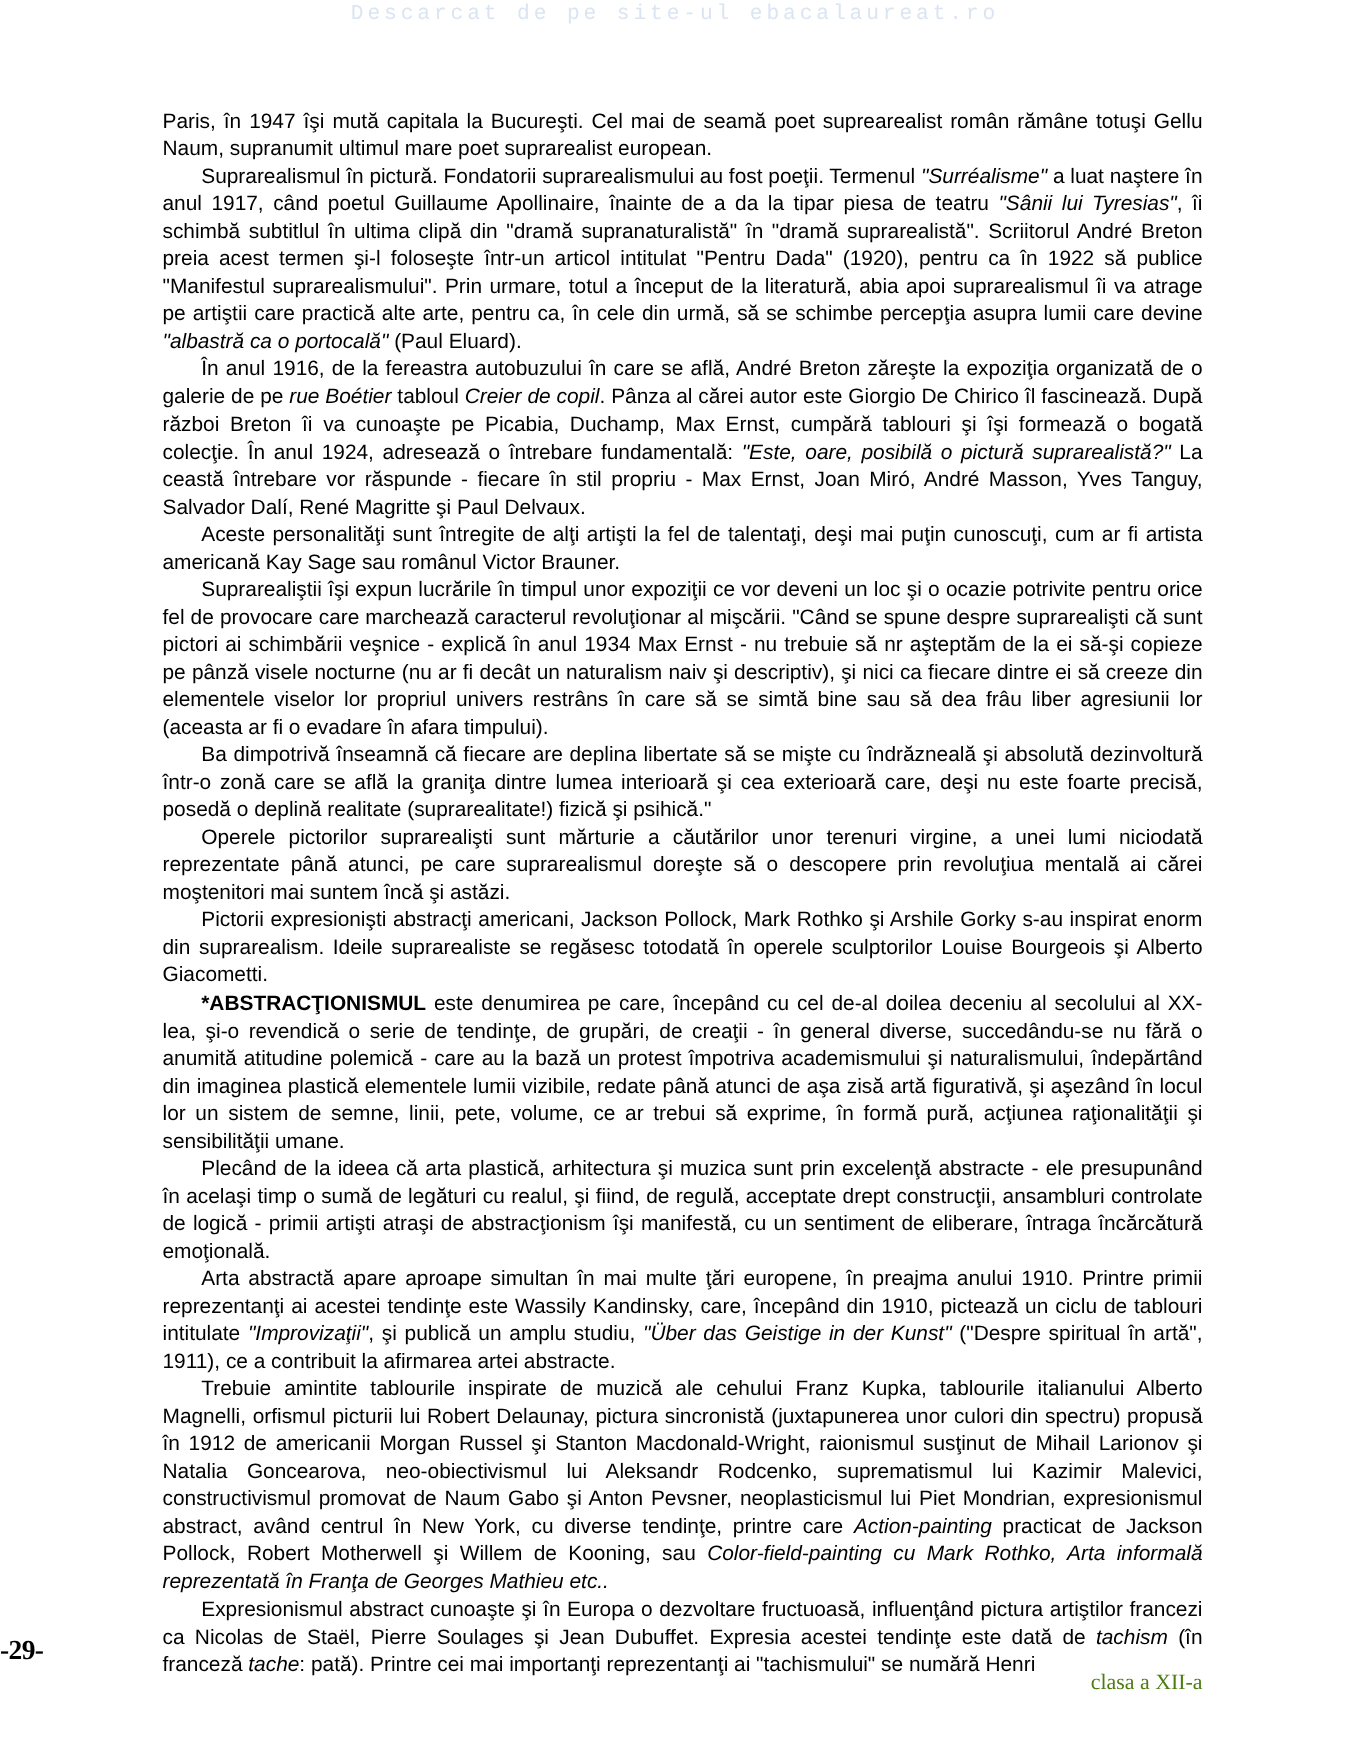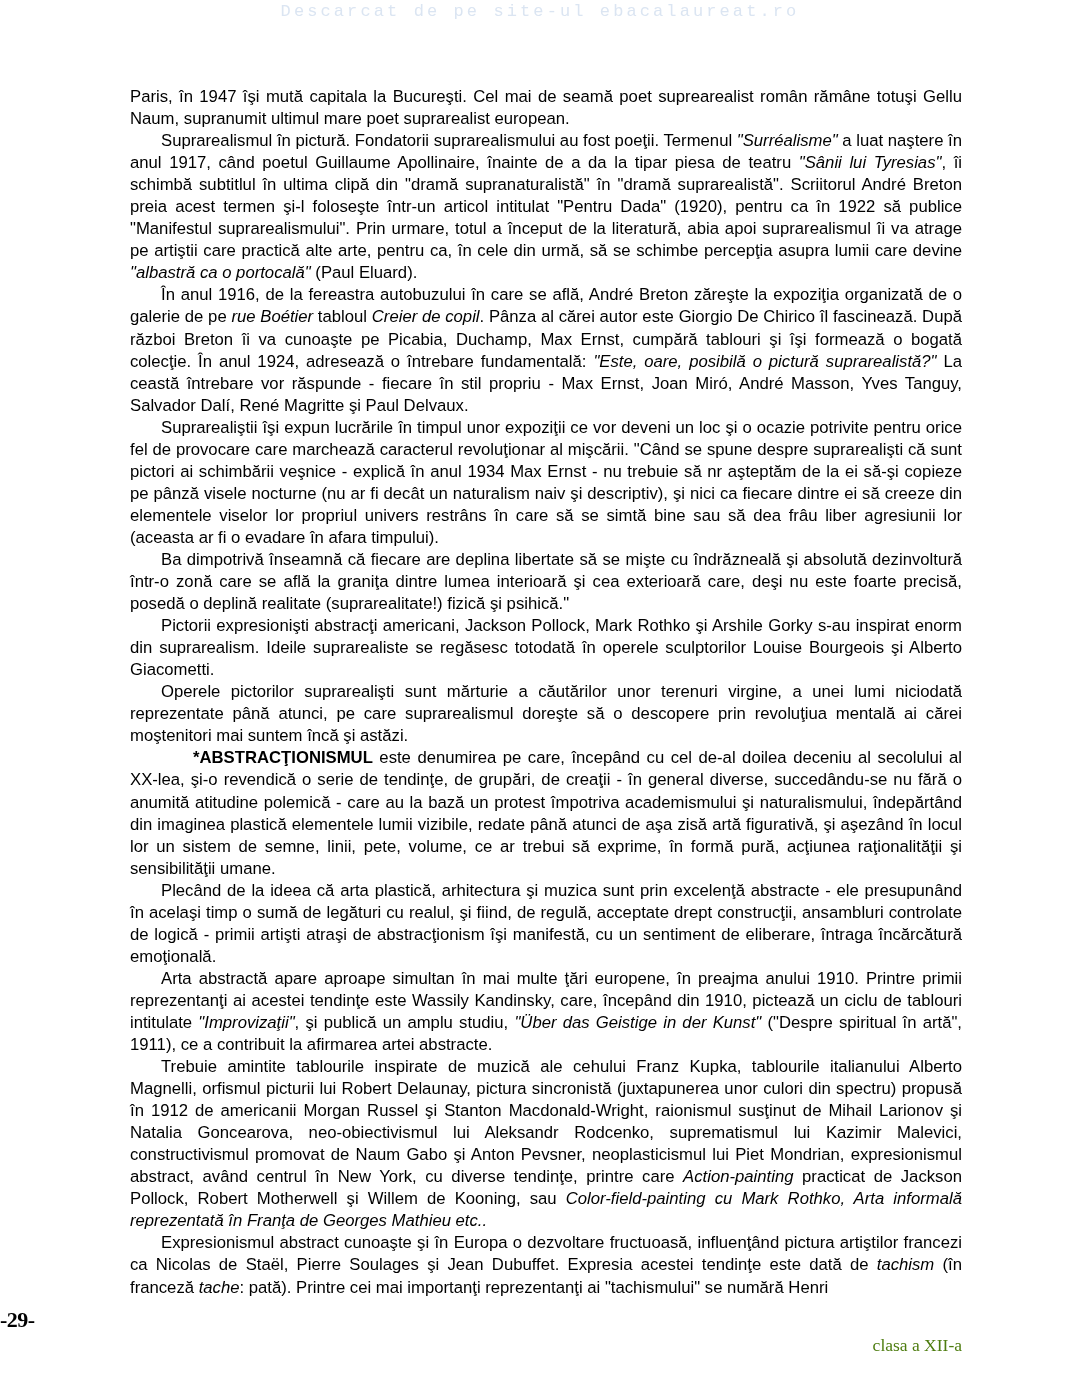--- a/index.html
+++ b/index.html
@@ -44,21 +44,21 @@
     text-align: justify;
     text-justify: inter-word;
     text-indent: 31px;
     hyphens: none;
     word-spacing: 0px;
   }
   p.para.noindent {
     text-indent: 0;
   }
   .i { font-style: italic; }
-  .b { font-weight: bold; margin-left: 32px; }
+  .b { font-weight: bold; }
 
   .footer {
     position: absolute;
     left: 0;
     top: 1307px;
     width: 1080px;
     height: 70px;
   }
   .page-number {
     position: absolute;
@@ -85,24 +85,25 @@
 <body>
 
 <div class="page">
 
   <div class="watermark">Descarcat de pe site-ul ebacalaureat.ro</div>
 
   <div class="body-col">
       <p class="para noindent"><span>Paris, în 1947 îşi mută capitala la Bucureşti. Cel mai de seamă poet suprearealist român rămâne totuşi Gellu Naum, supranumit ultimul mare poet suprarealist european.</span></p>
       <p class="para"><span>Suprarealismul în pictură. Fondatorii suprarealismului au fost poeţii. Termenul </span><span class="i">"Surréalisme"</span><span> a luat naştere în anul 1917, când poetul Guillaume Apollinaire, înainte de a da la tipar piesa de teatru </span><span class="i">"Sânii lui Tyresias"</span><span>, îi schimbă subtitlul în ultima clipă din "dramă supranaturalistă" în "dramă suprarealistă". Scriitorul André Breton preia acest termen şi-l foloseşte într-un articol intitulat "Pentru Dada" (1920), pentru ca în 1922 să publice "Manifestul suprarealismului". Prin urmare, totul a început de la literatură, abia apoi suprarealismul îi va atrage pe artiştii care practică alte arte, pentru ca, în cele din urmă, să se schimbe percepţia asupra lumii care devine </span><span class="i">"albastră ca o portocală"</span><span> (Paul Eluard).</span></p>
       <p class="para"><span>În anul 1916, de la fereastra autobuzului în care se află, André Breton zăreşte la expoziţia organizată de o galerie de pe </span><span class="i">rue Boétier</span><span> tabloul </span><span class="i">Creier de copil</span><span>. Pânza al cărei autor este Giorgio De Chirico îl fascinează. După război Breton îi va cunoaşte pe Picabia, Duchamp, Max Ernst, cumpără tablouri şi îşi formează o bogată colecţie. În anul 1924, adresează o întrebare fundamentală: </span><span class="i">"Este, oare, posibilă o pictură suprarealistă?"</span><span> La ceastă întrebare vor răspunde - fiecare în stil propriu - Max Ernst, Joan Miró, André Masson, Yves Tanguy, Salvador Dalí, René Magritte şi Paul Delvaux.</span></p>
+      <p class="para"><span>Aceste personalităţi sunt întregite de alţi artişti la fel de talentaţi, deşi mai puţin cunoscuţi, cum ar fi artista americană Kay Sage sau românul Victor Brauner.</span></p>
       <p class="para"><span>Suprarealiştii îşi expun lucrările în timpul unor expoziţii ce vor deveni un loc şi o ocazie potrivite pentru orice fel de provocare care marchează caracterul revoluţionar al mişcării. "Când se spune despre suprarealişti că sunt pictori ai schimbării veşnice - explică în anul 1934 Max Ernst - nu trebuie să nr aşteptăm de la ei să-şi copieze pe pânză visele nocturne (nu ar fi decât un naturalism naiv şi descriptiv), şi nici ca fiecare dintre ei să creeze din elementele viselor lor propriul univers restrâns în care să se simtă bine sau să dea frâu liber agresiunii lor (aceasta ar fi o evadare în afara timpului).</span></p>
       <p class="para"><span>Ba dimpotrivă înseamnă că fiecare are deplina libertate să se mişte cu îndrăzneală şi absolută dezinvoltură într-o zonă care se află la graniţa dintre lumea interioară şi cea exterioară care, deşi nu este foarte precisă, posedă o deplină realitate (suprarealitate!) fizică şi psihică."</span></p>
+      <p class="para"><span>Operele pictorilor suprarealişti sunt mărturie a căutărilor unor terenuri virgine, a unei lumi niciodată reprezentate până atunci, pe care suprarealismul doreşte să o descopere prin revoluţiua mentală ai cărei moştenitori mai suntem încă şi astăzi.</span></p>
       <p class="para"><span>Pictorii expresionişti abstracţi americani, Jackson Pollock, Mark Rothko şi Arshile Gorky s-au inspirat enorm din suprarealism. Ideile suprarealiste se regăsesc totodată în operele sculptorilor Louise Bourgeois şi Alberto Giacometti.</span></p>
-      <p class="para"><span>Operele pictorilor suprarealişti sunt mărturie a căutărilor unor terenuri virgine, a unei lumi niciodată reprezentate până atunci, pe care suprarealismul doreşte să o descopere prin revoluţiua mentală ai cărei moştenitori mai suntem încă şi astăzi.</span></p>
       <p class="para"><span class="b">*ABSTRACŢIONISMUL</span><span> este denumirea pe care, începând cu cel de-al doilea deceniu al secolului al XX-lea, şi-o revendică o serie de tendinţe, de grupări, de creaţii - în general diverse, succedându-se nu fără o anumită atitudine polemică - care au la bază un protest împotriva academismului şi naturalismului, îndepărtând din imaginea plastică elementele lumii vizibile, redate până atunci de aşa zisă artă figurativă, şi aşezând în locul lor un sistem de semne, linii, pete, volume, ce ar trebui să exprime, în formă pură, acţiunea raţionalităţii şi sensibilităţii umane.</span></p>
       <p class="para"><span>Plecând de la ideea că arta plastică, arhitectura şi muzica sunt prin excelenţă abstracte - ele presupunând în acelaşi timp o sumă de legături cu realul, şi fiind, de regulă, acceptate drept construcţii, ansambluri controlate de logică - primii artişti atraşi de abstracţionism îşi manifestă, cu un sentiment de eliberare, întraga încărcătură emoţională.</span></p>
       <p class="para"><span>Arta abstractă apare aproape simultan în mai multe ţări europene, în preajma anului 1910. Printre primii reprezentanţi ai acestei tendinţe este Wassily Kandinsky, care, începând din 1910, pictează un ciclu de tablouri intitulate </span><span class="i">"Improvizaţii"</span><span>, şi publică un amplu studiu, </span><span class="i">"Über das Geistige in der Kunst"</span><span> ("Despre spiritual în artă", 1911), ce a contribuit la afirmarea artei abstracte.</span></p>
       <p class="para"><span>Trebuie amintite tablourile inspirate de muzică ale cehului Franz Kupka, tablourile italianului Alberto Magnelli, orfismul picturii lui Robert Delaunay, pictura sincronistă (juxtapunerea unor culori din spectru) propusă în 1912 de americanii Morgan Russel şi Stanton Macdonald-Wright, raionismul susţinut de Mihail Larionov şi Natalia Goncearova, neo-obiectivismul lui Aleksandr Rodcenko, suprematismul lui Kazimir Malevici, constructivismul promovat de Naum Gabo şi Anton Pevsner, neoplasticismul lui Piet Mondrian, expresionismul abstract, având centrul în New York, cu diverse tendinţe, printre care </span><span class="i">Action-painting</span><span> practicat de Jackson Pollock, Robert Motherwell şi Willem de Kooning, sau </span><span class="i">Color-field-painting cu Mark Rothko, Arta informală reprezentată în Franţa de Georges Mathieu etc..</span></p>
       <p class="para"><span>Expresionismul abstract cunoaşte şi în Europa o dezvoltare fructuoasă, influenţând pictura artiştilor francezi ca Nicolas de Staël, Pierre Soulages şi Jean Dubuffet. Expresia acestei tendinţe este dată de </span><span class="i">tachism</span><span> (în franceză </span><span class="i">tache</span><span>: pată). Printre cei mai importanţi reprezentanţi ai "tachismului" se numără Henri</span></p>
     </div>
 
   <div class="footer">
     <div class="page-number">-29-</div>
     <div class="footer-right">clasa a XII-a</div>

